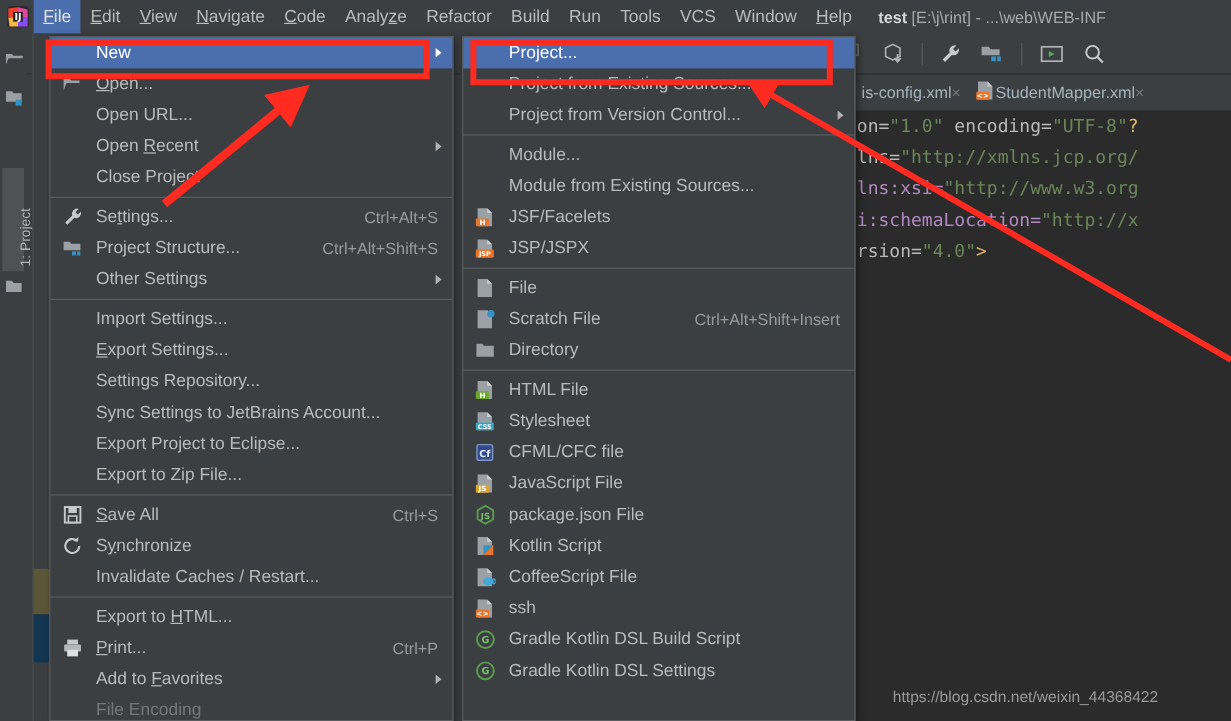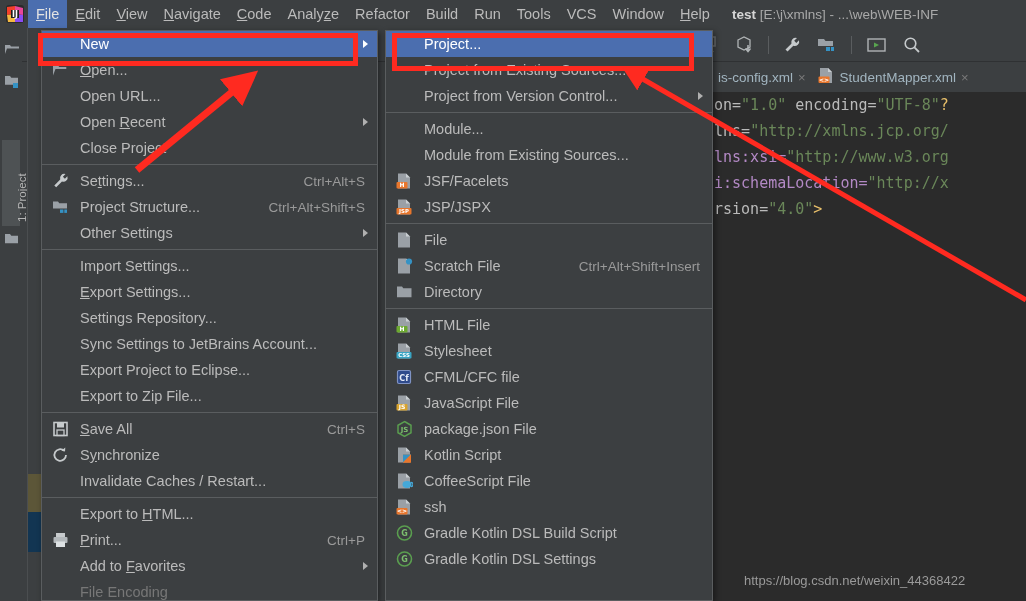--- a/index.html
+++ b/index.html
@@ -66,21 +66,21 @@
   
   .editor-wrap {
     position: absolute; left: 712px; top: 62px; width: 314px; height: 539px;
     background: #2b2b2b; overflow: hidden;
   }
   .tabrow {
     position: absolute; left: 0; top: 0; width: 314px; height: 30px;
     background: #3c3f41; display: flex; align-items: center;
   }
   .etab {
-    display: flex; align-items: center; gap: 5px; height: 30px;
+    display: flex; align-items: center; gap: 0; height: 30px;
     padding: 0 6px; font-size: 13.5px; color: #a2b5c0; white-space: nowrap;
   }
   .etab .x { color: #7a7a7a; font-size: 13px; }
   .code {
     position: absolute; left: 0; top: 30px; width: 314px;
     font-family: "DejaVu Sans Mono", monospace; font-size: 15px;
     line-height: 26px; color: #a9b7c6; white-space: pre;
   }
   .code div { padding-left: 2px; }
   .s-str { color: #6a8759; }
@@ -180,21 +180,21 @@
           <span>VCS</span>
         </div>
         <div class="menu-item">
           <span>Window</span>
         </div>
         <div class="menu-item">
           <span><u>H</u>elp</span>
         </div>
       </div>
     <div class="title-text">
-      <b>test</b><span> [E:\j\xmlns] - ...\web\WEB-INF</span>
+      <b>test</b><span> [E:\j\rint] - ...\web\WEB-INF</span>
     </div>
   </div>
 
   <div class="toolbar">
     <div class="tb-icons">
       <svg width="20" height="18">
         <rect x="3" y="1" width="12" height="9" fill="none" stroke="#6f7376" stroke-width="1.5"></rect>
         <path d="M9 10 L4 16 L14 16 Z" fill="#6f7376"></path>
       </svg>
       <svg width="20" height="18">

